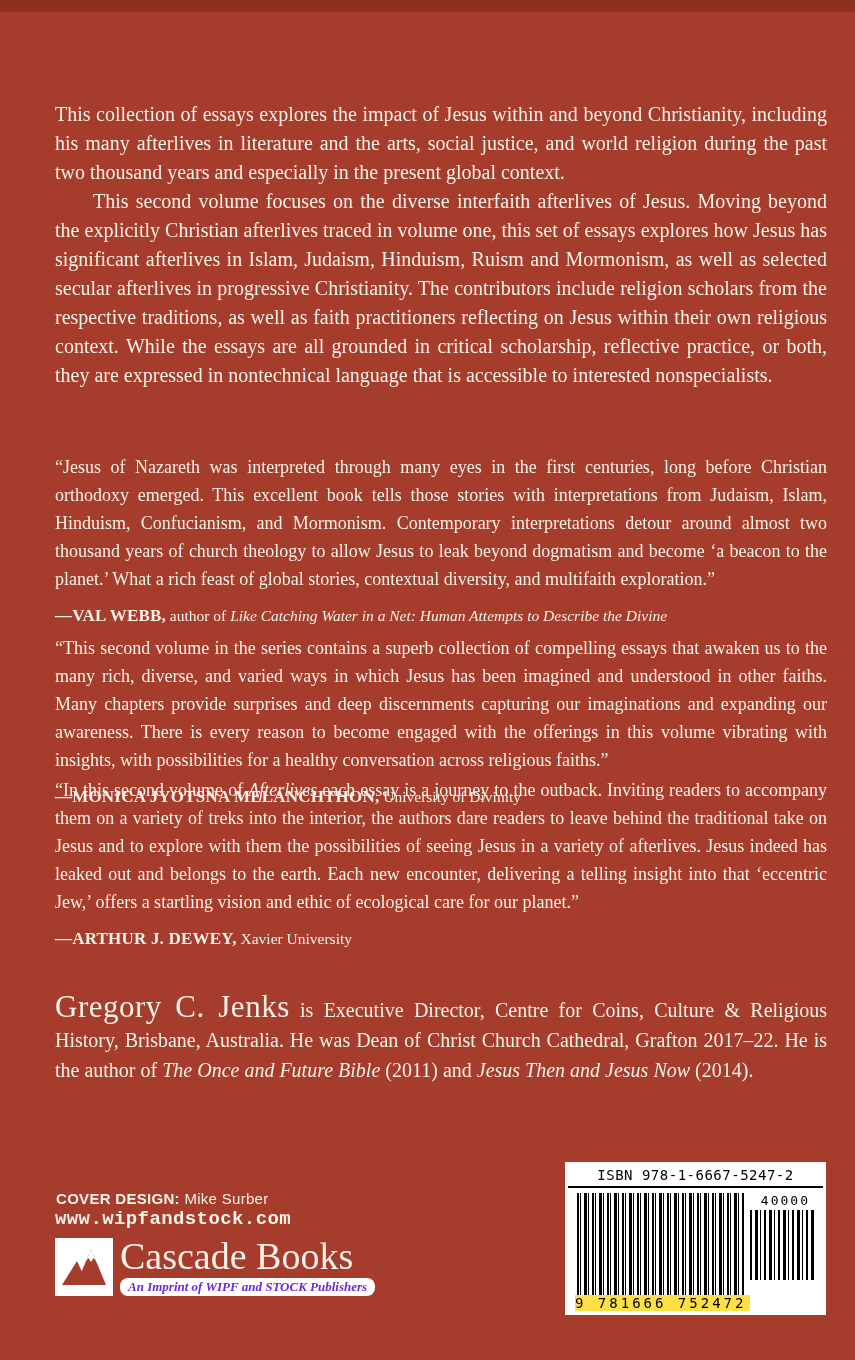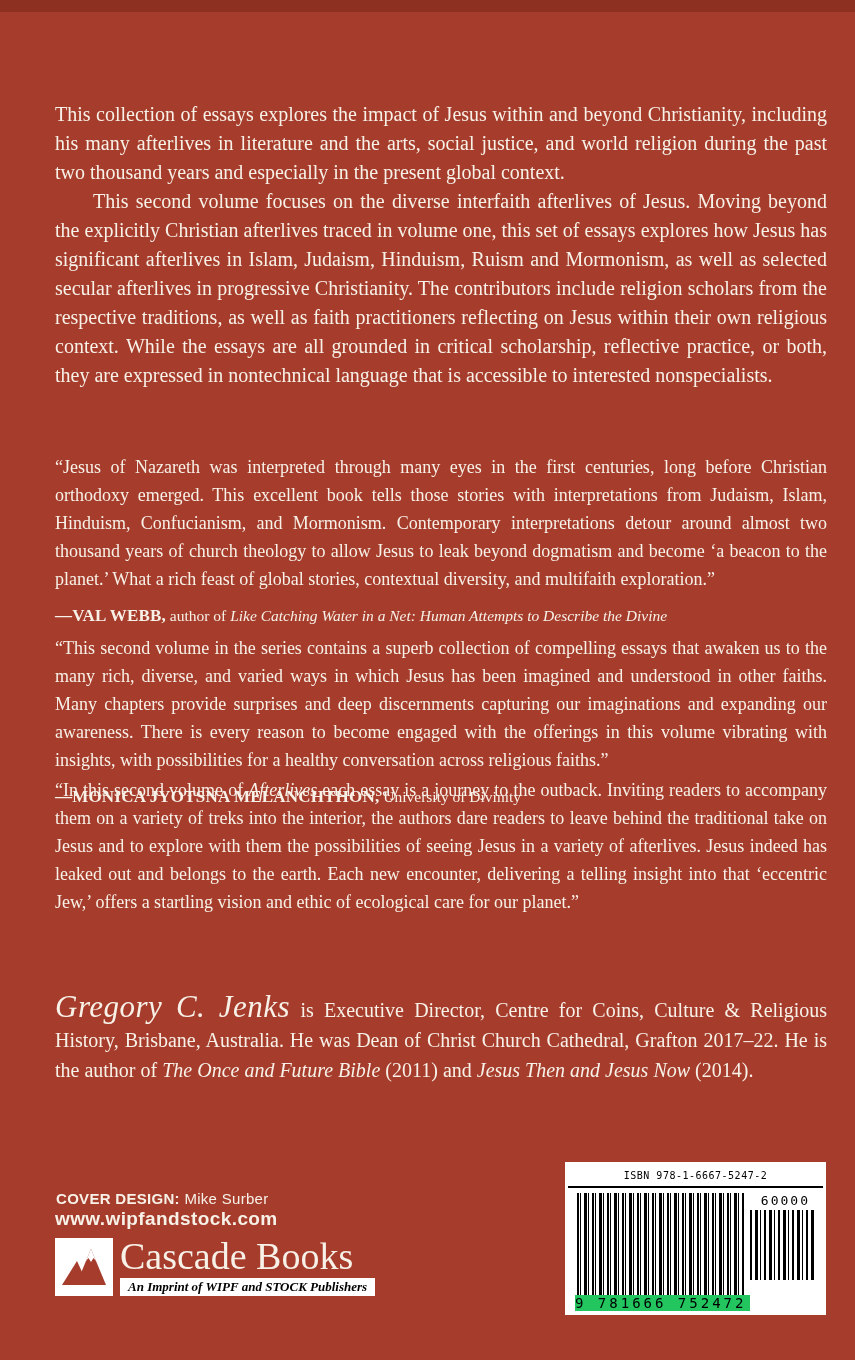--- a/index.html
+++ b/index.html
@@ -24,59 +24,59 @@
   .blurb { text-align: justify; font-size: 18px; line-height: 28px; }
   .blurb-1 { top: 441px; }
   .blurb-2 { top: 622px; }
   .blurb-3 { top: 764px; }
   .attribution { margin-top: 13px; text-align: left; font-size: 15.5px; line-height: 20px; }
   .attr-name { font-weight: bold; font-size: 17px; letter-spacing: 0.2px; text-align: center; }
   .italic { font-style: italic; }
 
   
   .bio { top: 980px; font-size: 20px; line-height: 30px; text-align: justify; }
-  .bio-name { font-size: 31px; letter-spacing: 0.5px; font-style: italic; }
+  .bio-name { font-size: 31px; letter-spacing: 0.5px; }
 
   
   .credits-design {
     position: absolute; left: 56px; top: 1178px;
     font-family: "Liberation Sans", sans-serif;
     font-size: 15px; letter-spacing: 0.3px;
   }
   .cd-label { font-weight: bold; }
   .website {
     position: absolute; left: 55px; top: 1196px;
-    font-family: Liberation Sans, sans-serif;
+    font-family: Liberation Mono, monospace;
     font-weight: bold; font-size: 19px; letter-spacing: 0.4px;
   }
 
   
   .logo { position: absolute; left: 55px; top: 1226px; display: flex; align-items: stretch; gap: 7px; height: 58px; }
   .logo-mark {
     width: 58px; height: 58px; background: #ffffff; flex: 0 0 58px;
     display: flex; align-items: center; justify-content: center;
   }
   .logo-right { display: flex; flex-direction: column; justify-content: space-between; }
   .logo-name { font-size: 38px; line-height: 37px; white-space: nowrap; }
   .logo-imprint {
-    background: #ffffff; color: #000000;
+    background: #ffffff; color: #6d28d9;
     font-style: italic; font-weight: bold;
     font-size: 13px; line-height: 18px;
-    padding: 0 8px; white-space: nowrap; align-self: flex-start;
+    padding: 0 8px; white-space: nowrap; align-self: flex-start; border-radius: 8px;
   }
 
   
   .barcode-box {
     position: absolute; left: 565px; top: 1150px;
     width: 261px; height: 153px;
     background: #ffffff; color: #000000;
   }
   .isbn-row {
     height: 26px; line-height: 27px; text-align: center;
-    font-family: "DejaVu Sans Mono", monospace; font-size: 10px;
+    font-family: "DejaVu Sans Mono", monospace; font-size: 14px;
     border-bottom: 2px solid #000; margin: 0 3px;
     letter-spacing: 0.5px;
   }
   .price {
     position: absolute; top: 31px; right: 16px;
     font-family: "DejaVu Sans Mono", monospace; font-size: 13px; letter-spacing: 2px;
   }
   .bars-main {
     position: absolute; left: 12px; top: 31px; width: 168px; height: 103px;
     background: repeating-linear-gradient(90deg,
@@ -85,21 +85,21 @@
   }
   .bars-addon {
     position: absolute; right: 12px; top: 48px; width: 64px; height: 70px;
     background: repeating-linear-gradient(90deg,
       #000 0 2px, #fff 2px 5px, #000 5px 8px, #fff 8px 10px,
       #000 10px 11px, #fff 11px 14px);
   }
   .digits {
     position: absolute; left: 10px; top: 133px;
     font-family: "DejaVu Sans Mono", monospace; font-size: 14px;
-    letter-spacing: 3px; background: #22c55e; padding-right: 4px;
+    letter-spacing: 3px; background: #fde047; padding-right: 4px;
   }
 </style>
 </head>
 <body>
 
 <div class="cover">
 
   <section class="block synopsis">
     <p>This collection of essays explores the impact of Jesus within and beyond Christianity, including his many afterlives in literature and the arts, social justice, and world religion during the past two thousand years and especially in the present global context.</p>
     <p class="indent">This second volume focuses on the diverse interfaith afterlives of Jesus. Moving beyond the explicitly Christian afterlives traced in volume one, this set of essays explores how Jesus has significant afterlives in Islam, Judaism, Hinduism, Ruism and Mormonism, as well as selected secular afterlives in progressive Christianity. The contributors include religion scholars from the respective traditions, as well as faith practitioners reflecting on Jesus within their own religious context. While the essays are all grounded in critical scholarship, reflective practice, or both, they are expressed in nontechnical language that is accessible to interested nonspecialists.</p>
@@ -110,20 +110,21 @@
     <p class="attribution"><span class="attr-name">—VAL WEBB,</span><span> author of </span><span class="italic">Like Catching Water in a Net: Human Attempts to Describe the Divine</span></p>
   </section>
 
   <section class="block blurb blurb-2">
     <p class="quote">“This second volume in the series contains a superb collection of compelling essays that awaken us to the many rich, diverse, and varied ways in which Jesus has been imagined and understood in other faiths. Many chapters provide surprises and deep discernments capturing our imaginations and expanding our awareness. There is every reason to become engaged with the offerings in this volume vibrating with insights, with possibilities for a healthy conversation across religious faiths.”</p>
     <p class="attribution"><span class="attr-name">—MONICA JYOTSNA MELANCHTHON,</span><span> University of Divinity</span></p>
   </section>
 
   <section class="block blurb blurb-3">
     <p class="quote"><span>“In this second volume of </span><span class="italic">Afterlives</span><span> each essay is a journey to the outback. Inviting readers to accompany them on a variety of treks into the interior, the authors dare readers to leave behind the traditional take on Jesus and to explore with them the possibilities of seeing Jesus in a variety of afterlives. Jesus indeed has leaked out and belongs to the earth. Each new encounter, delivering a telling insight into that ‘eccentric Jew,’ offers a startling vision and ethic of ecological care for our planet.”</span></p>
+    <p class="attribution"><span class="attr-name">—ARTHUR J. DEWEY,</span><span> Xavier University</span></p>
   </section>
 
   <section class="block bio">
     <p><span class="bio-name">Gregory C. Jenks</span><span> is Executive Director, Centre for Coins, Culture &amp; Religious History, Brisbane, Australia. He was Dean of Christ Church Cathedral, Grafton 2017–22. He is the author of </span><span class="italic">The Once and Future Bible</span><span> (2011) and </span><span class="italic">Jesus Then and Jesus Now</span><span> (2014).</span></p>
   </section>
 
   <p class="credits-design"><span class="cd-label">COVER DESIGN:</span><span> Mike Surber</span></p>
 
   <p class="website">www.wipfandstock.com</p>
 
@@ -136,19 +137,19 @@
       </svg>
     </div>
     <div class="logo-right">
       <div class="logo-name">Cascade Books</div>
       <div class="logo-imprint">An Imprint of WIPF and STOCK Publishers</div>
     </div>
   </div>
 
   <div class="barcode-box">
     <div class="isbn-row">ISBN 978-1-6667-5247-2</div>
-    <div class="price">60000</div>
+    <div class="price">40000</div>
     <div class="bars-main"></div>
     <div class="bars-addon"></div>
     <div class="digits">9 781666 752472</div>
   </div>
 
 </div>
 
 </body></html>

